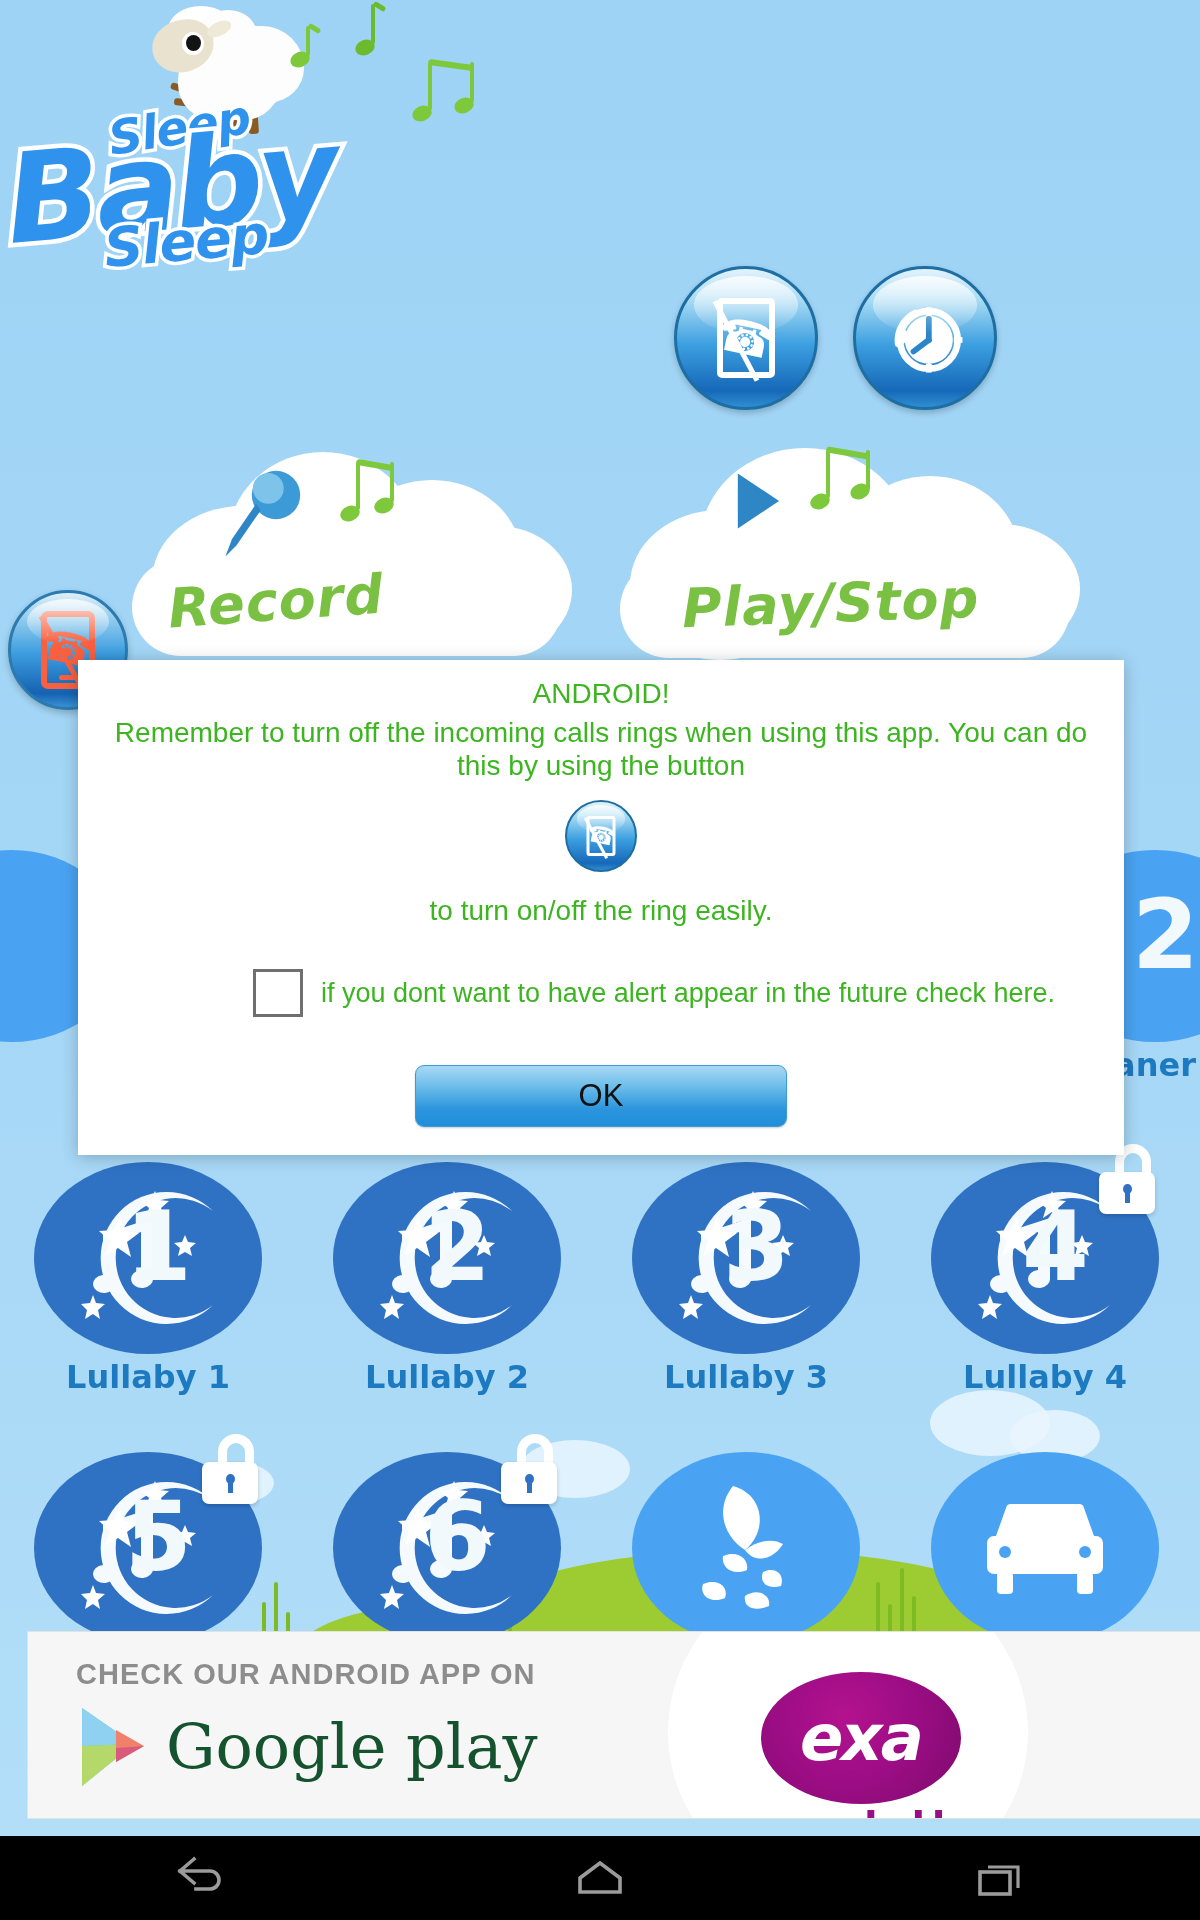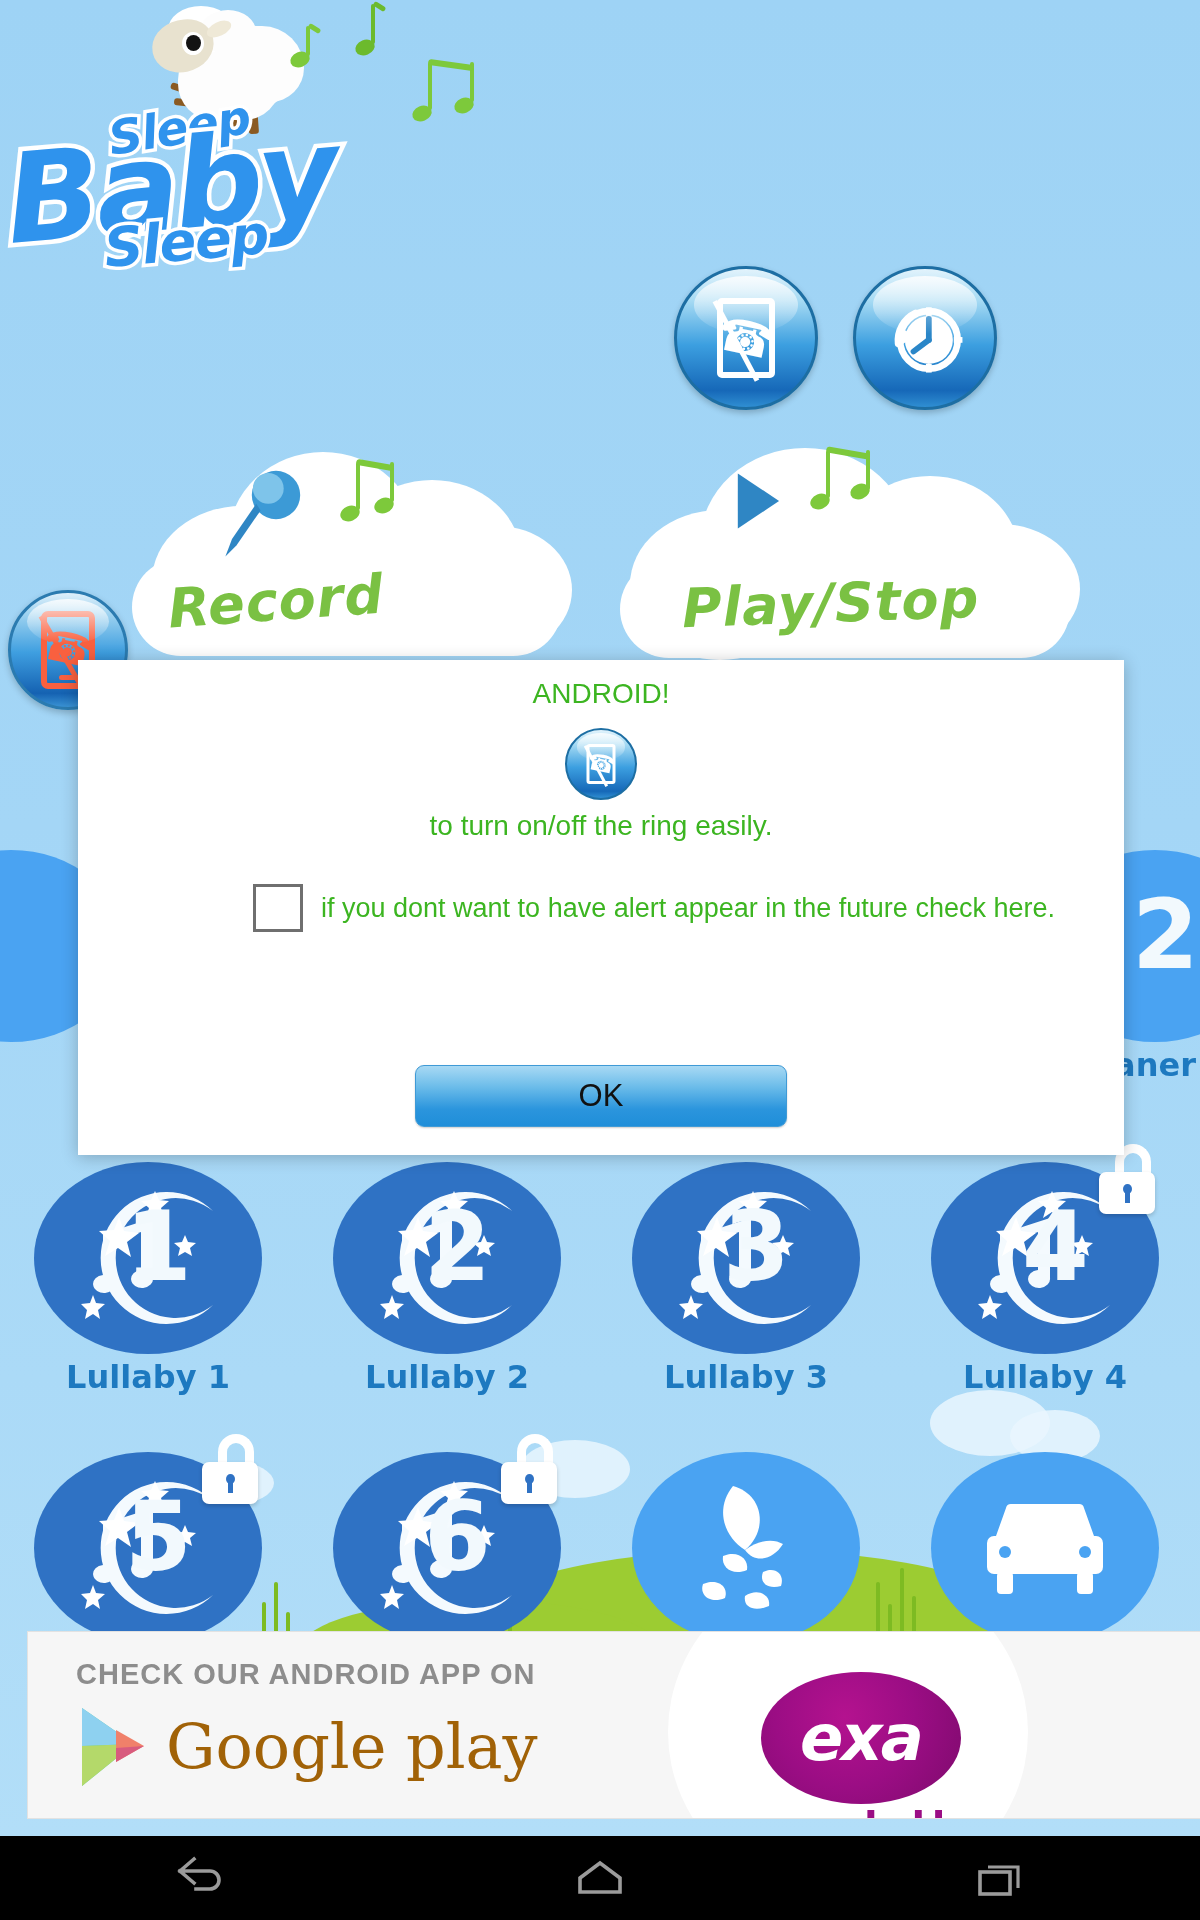--- a/index.html
+++ b/index.html
@@ -248,21 +248,21 @@
   #ad .swoosh {
     position:absolute; left:640px; top:-70px; width:360px; height:340px;
     border-radius:50%; background:#ffffff;
   }
   #ad-headline {
     font-family:"Liberation Sans", sans-serif;
     font-size:29px; font-weight:bold; color:#8d8d8d; letter-spacing:1px;
   }
   #gp-row { position:absolute; left:48px; top:72px; display:flex; align-items:center; }
   #gp-word {
-    font-family:"DejaVu Serif", serif; font-size:62px; color:#a16207; line-height:1;
+    font-family:"DejaVu Serif", serif; font-size:62px; color:#14532d; line-height:1;
   }
   #ad-right { position:absolute; left:700px; top:40px; display:flex; align-items:center;flex-direction:column; }
   #exa-ell {
     width:200px; height:132px; border-radius:50%;
     background:radial-gradient(circle at 42% 34%, #b4128f 0%, #9b0d84 48%, #7d0a6c 100%);
     display:flex; align-items:center; justify-content:center;
   }
   #exa-ell span {
     font-family:"DejaVu Sans", sans-serif; font-weight:bold; font-style:italic;
     color:#ffffff; font-size:64px; letter-spacing:-2px;
@@ -297,21 +297,21 @@
   }
   #dlg-btn-icon::after {
     content:""; position:absolute; left:14%; top:5%; width:72%; height:40%;
     background:linear-gradient(180deg,rgba(255,255,255,.8),rgba(255,255,255,0));
     border-radius:50%;
   }
   #dlg-btn-icon .phone-glyph { width:29px; height:40px; border-width:3px; border-radius:3px; }
   #dlg-btn-icon .phone-glyph .hs { font-size:23px; }
   #dlg-btn-icon .phone-glyph .slash { width:46px; height:3px; left:-3px; top:-2px; }
   #dlg-tail {
-    margin-top:10px; text-align:center; color:#3cb521; font-size:28px;
+    margin-top:23px; text-align:center; color:#3cb521; font-size:28px;
     font-family:"Liberation Sans", sans-serif;
   }
   #dlg-check-row {
     margin-top:42px; display:flex; align-items:center; justify-content:flex-start;
     padding-left:175px;
   }
   #dlg-checkbox {
     width:50px; height:48px; border:3px solid #6f6f6f; background:#fff; flex:none;
   }
   #dlg-check-label {
@@ -646,20 +646,21 @@
       <div id="exa-ell">
         <span>exa</span>
       </div>
       <div id="mobile-word">mobile</div>
     </div>
   </div>
 
   <div id="dialog-overlay">
     <div id="dialog">
       <div id="dlg-title">ANDROID!</div>
+      <div id="dlg-body">Remember to turn off the incoming calls rings when using this app. You can do this by using the button</div>
       <div id="dlg-btn-icon">
         <div class="phone-glyph">
           <div class="hs">☎</div>
           <div class="slash"></div>
         </div>
       </div>
       <div id="dlg-tail">to turn on/off the ring easily.</div>
       <div id="dlg-check-row">
         <div id="dlg-checkbox"></div>
         <div id="dlg-check-label">if you dont want to have alert appear in the future check here.</div>

